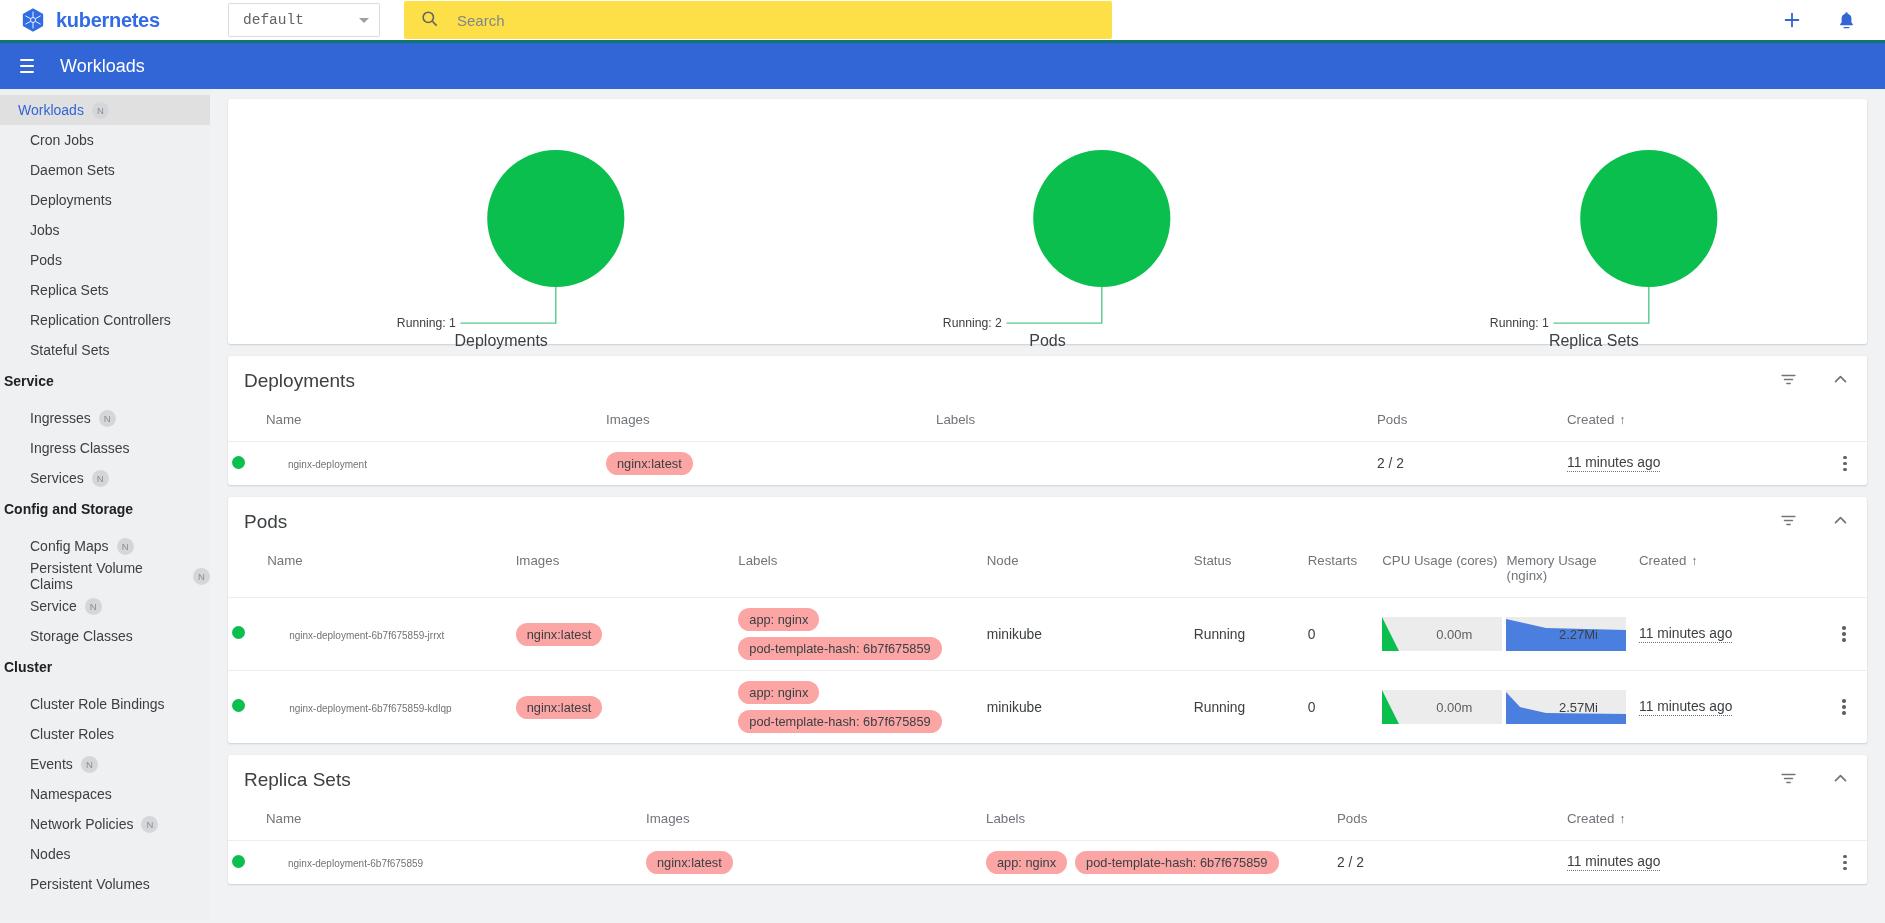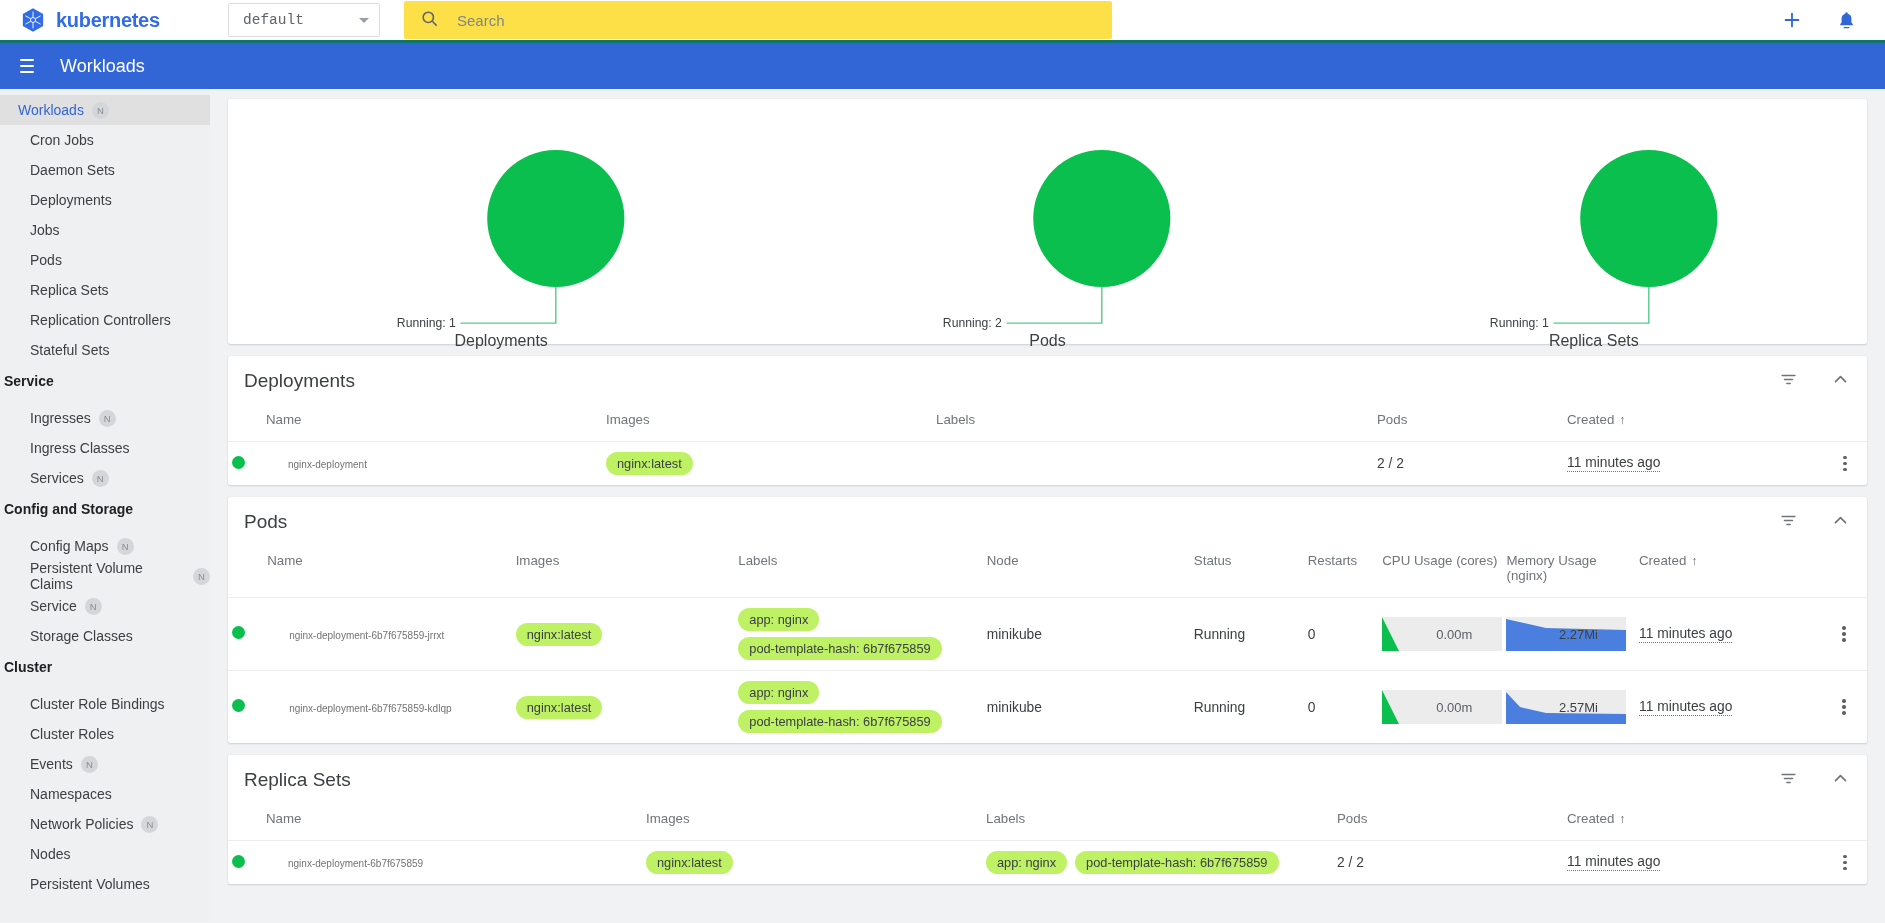--- a/index.html
+++ b/index.html
@@ -135,21 +135,21 @@
   }
   tr:last-child td { border-bottom: none; }
   .sort-arrow { font-size: 12px; color: #5f6368; margin-left: 5px; }
 
   .status-dot {
     width: 13px; height: 13px; border-radius: 50%;
     background: #0bbf4e; display: inline-block;
   }
   .res-link { color: #737373; text-decoration: none; font-size: 10px; cursor: pointer; margin-left: 22px; }
   .chip {
-    display: inline-block; background: #bef264; border-radius: 13px;
+    display: inline-block; background: #fca5a5; border-radius: 13px;
     padding: 4px 11px; font-size: 12.8px; color: #3c4043;
     white-space: nowrap;
   }
   .chip-stack { display: flex; flex-direction: column; gap: 6px; align-items: flex-start; }
   .chip-row { display: flex; gap: 8px; align-items: center; flex-wrap: nowrap; }
   .created-cell { border-bottom: 1px dotted #70757a; display: inline-block; padding-bottom: 1px; }
 
   .kebab { display: flex; flex-direction: column; gap: 2.5px; align-items: center; cursor: pointer; }
   .kebab i { width: 3.4px; height: 3.4px; background: #5f6368; border-radius: 50%; display: block; }
 

